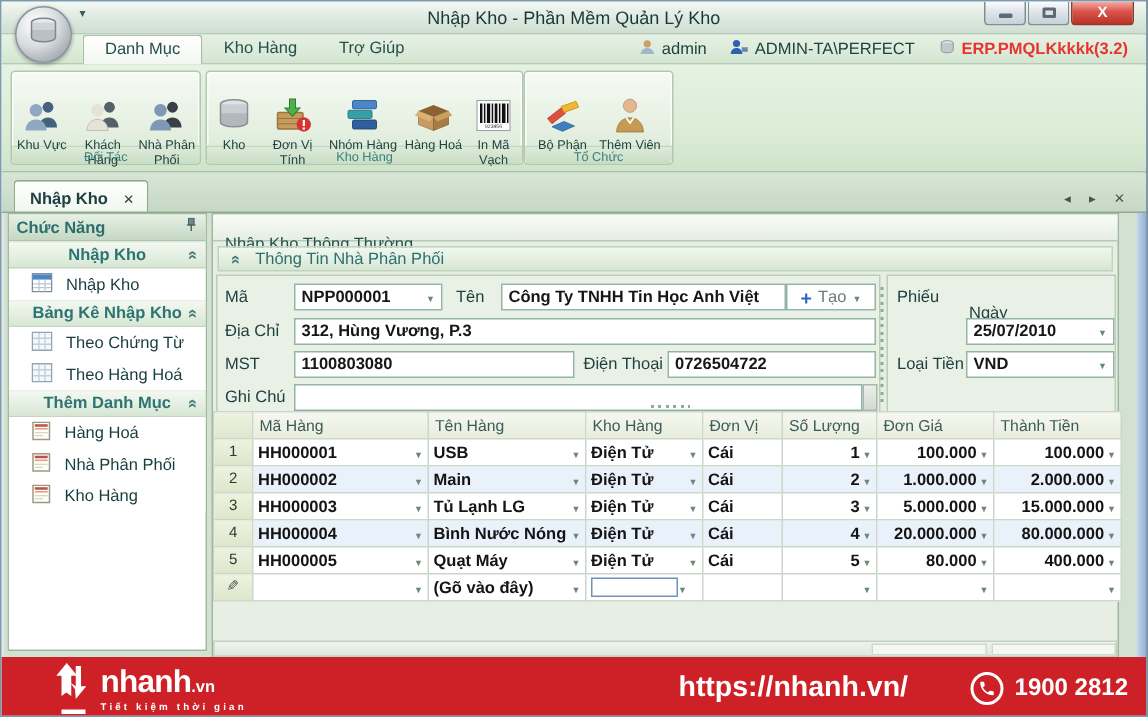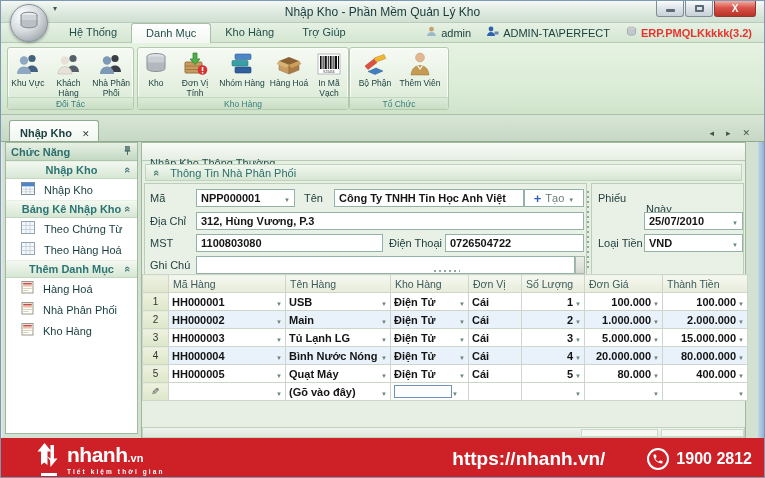--- a/index.html
+++ b/index.html
@@ -44,21 +44,21 @@
   .menu-status { position:absolute; right:12px; top:3px; display:flex; gap:16px; align-items:flex-end; }
   .status-item { display:flex; gap:4px; align-items:center; font-size:11px; color:#1d4140; }
   .status-item.erp { font-weight:bold; }
 
   
   .ribbon { position:absolute; left:0; top:42px; width:100%; height:72px;
             background:linear-gradient(#e6f2e2,#d9ebd5 70%,#cfe3cb);
             border-bottom:1px solid #a9bfa6; }
   .rgroup { position:absolute; top:4px; height:63px; border:1px solid #b3c9ae; border-radius:3px;
             background:linear-gradient(#f6faf4,#e5f0e1 62%,#d7e8d3); box-shadow:inset 0 0 0 1px #fbfdfa; }
-  .rgroup-items { display:flex; justify-content:center; align-items:flex-start; padding-top:2px; height:49px; }
+  .rgroup-items { display:flex; justify-content:center; align-items:flex-start; padding-top:15px; height:49px; }
   .ritem { display:flex; flex-direction:column; align-items:center; padding-top:1px;
            font-size:8.5px; line-height:1.1; text-align:center; color:#1d4140; }
   .ritem svg { flex:none; }
   .rgroup-label { height:12px; border-top:1px solid #c3d6bf; border-radius:0 0 3px 3px;
                   background:linear-gradient(#dcebd8,#c9ddc5); text-align:center;
                   font-size:8.5px; color:#3a807c; line-height:12px; }
 
   
   .tabbar { position:absolute; left:0; top:114px; width:100%; height:27px;
             background:linear-gradient(#d8e5d6,#c6d8c5); border-bottom:1px solid #8fab8d; }
@@ -179,21 +179,20 @@
           <ellipse cx="11" cy="5" rx="8" ry="2.8" fill="#e8ebee" stroke="#7d868e"></ellipse>
           <path d="M3 5v5c0 1.5 3.6 2.8 8 2.8s8-1.3 8-2.8V5" fill="#cfd4d9" stroke="#7d868e"></path>
           <path d="M3 10v5c0 1.5 3.6 2.8 8 2.8s8-1.3 8-2.8v-5" fill="#bac0c6" stroke="#7d868e"></path>
         </svg>
     </span>
   </div>
   <div class="qat-caret">▾</div>
 
   <div class="menubar">
     <div class="menu-tabs">
-      <div class="menu-tab">Hệ Thống</div>
       <div class="menu-tab active">Danh Mục</div>
       <div class="menu-tab">Kho Hàng</div>
       <div class="menu-tab">Trợ Giúp</div>
     </div>
     <div class="menu-status">
       <div class="status-item">
         <span>
           <svg width="11" height="11" viewBox="0 0 11 11">
               <circle cx="5.5" cy="3.2" r="2.4" fill="#c9a06a"></circle>
               <path d="M1 10c.4-2.6 2.2-4 4.5-4S9.6 7.4 10 10z" fill="#9db8c9"></path>

